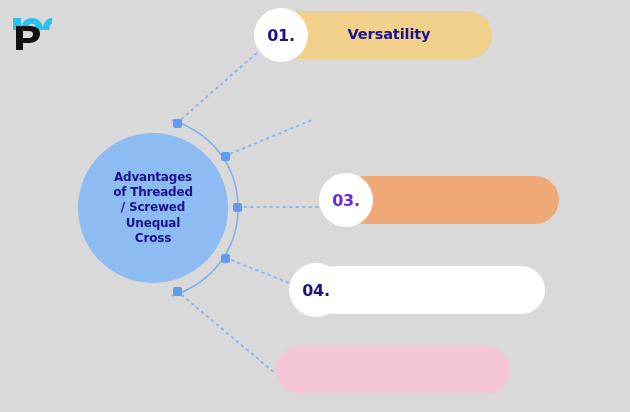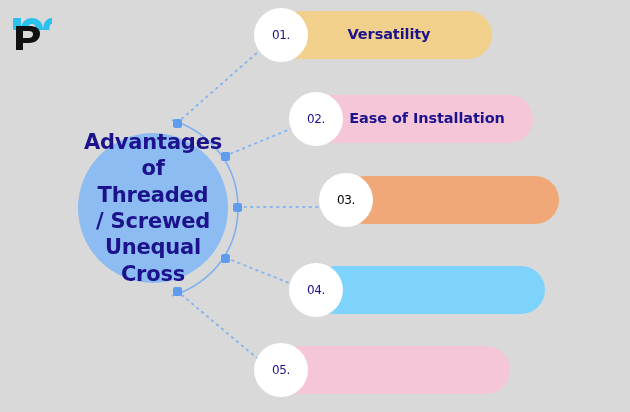--- a/index.html
+++ b/index.html
@@ -22,21 +22,21 @@
   #center-circle{
     position:absolute;
     left:78px;top:133px;width:150px;height:150px;
     border-radius:50%;
     background:#8cbcf2;
     display:flex;align-items:center;justify-content:center;
     z-index:3;
   }
   #center-label{
     color:#1c128c;
-    font-size:21px;
+    font-size:12px;
     font-weight:700;
     line-height:1.26;
     text-align:center;
     letter-spacing:-0.2px;
     white-space:pre-line;
     padding:0 6px;
   }
 
   
   .pill{
@@ -63,22 +63,22 @@
     position:absolute;
     left:-22px;top:-3px;
     width:54px;height:54px;
     border-radius:50%;
     background:#ffffff;
     display:flex;align-items:center;justify-content:center;
     z-index:6;
   }
   .badge-num{
     color:#1c128c;
-    font-size:12px;
-    font-weight:400;
+    font-size:16px;
+    font-weight:700;
     letter-spacing:-0.3px;
   }
 </style>
 </head>
 <body style="background: rgb(217, 217, 217);">
 
 <div id="stage">
 
   <div id="logo">
     <svg width="46" height="42" viewBox="0 0 46 42">
@@ -116,38 +116,29 @@
 Cross</div>
   </div>
 
   <div class="pill" style="left: 276px; top: 11px; width: 216px; background: rgb(240, 208, 138);">
     <div class="badge" style="background: rgb(255, 255, 255);">
       <span class="badge-num" style="color: rgb(28, 18, 140);">01.</span>
     </div>
     <div class="pill-label">Versatility</div>
   </div>
 
-  <div class="pill" style="left: 311px; top: 95px; width: 222px; background: rgb(245, 198, 216);">
-    <div class="badge" style="background: rgb(255, 255, 255);">
-      <span class="badge-num" style="color: rgb(28, 18, 140);">02.</span>
-    </div>
-    <div class="pill-label">Ease of Installation</div>
-  </div>
 
   <div class="pill" style="left: 341px; top: 176px; width: 218px; background: rgb(240, 168, 120);">
     <div class="badge" style="background: rgb(255, 255, 255);">
-      <span class="badge-num" style="color: #000000;">03.</span>
+      <span class="badge-num" style="color: #6d28d9;">03.</span>
     </div>
   </div>
 
-  <div class="pill" style="left: 311px; top: 266px; width: 234px; background: #7dd3fc; align-items: flex-end;">
+  <div class="pill" style="left: 311px; top: 266px; width: 234px; background: #ffffff; align-items: flex-end;">
     <div class="badge" style="background: rgb(255, 255, 255);">
       <span class="badge-num" style="color: rgb(28, 18, 140);">04.</span>
     </div>
   </div>
 
   <div class="pill" style="left: 276px; top: 346px; width: 234px; background: rgb(245, 198, 216);">
-    <div class="badge" style="background: rgb(255, 255, 255);">
-      <span class="badge-num" style="color: rgb(28, 18, 140);">05.</span>
-    </div>
   </div>
 
 </div>
 
 </body></html>

